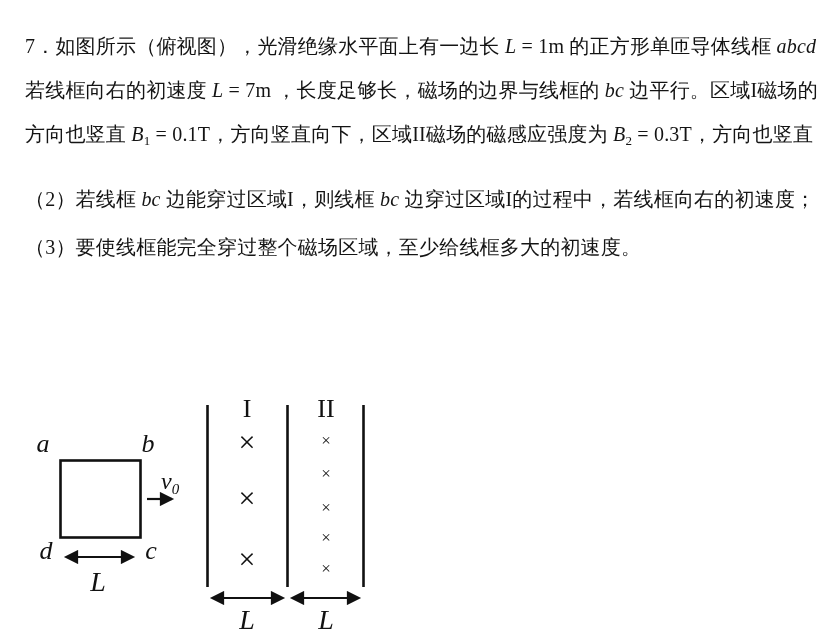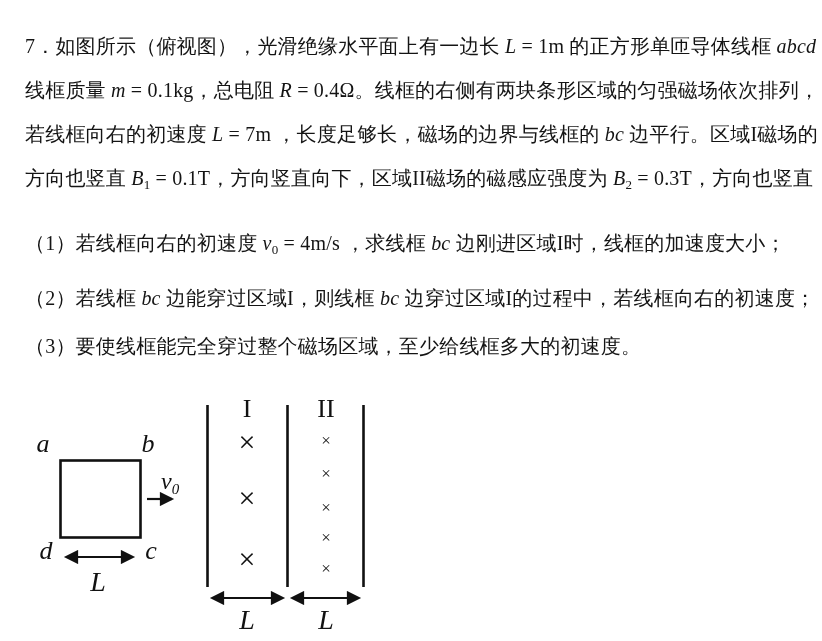--- a/index.html
+++ b/index.html
@@ -37,26 +37,24 @@
   .stroke { stroke: #111; fill: none; }
 </style>
 </head>
 <body>
 
 <div class="page">
 
   <div class="textblock">
     <div class="para">
       <div class="line"><span>7．如图所示（俯视图），光滑绝缘水平面上有一边长 </span><span class="seg-i">L</span><span> = 1m 的正方形单匝导体线框 </span><span class="seg-i">abcd</span><span>，</span></div>
-      <div class="line"><span>线框质量 </span><span class="seg-i">m</span><span> = 0.1kg，总电阻 </span><span class="seg-i">R</span><span> = 0.4Ω。线框的右侧有两块条形区域的匀强磁场依次排列，</span></div>
       <div class="line"><span>若线框向右的初速度 </span><span class="seg-i">L</span><span> = 7m ，长度足够长，磁场的边界与线框的 </span><span class="seg-i">bc</span><span> 边平行。区域I磁场的</span></div>
       <div class="line"><span>方向也竖直 </span><span class="seg-i">B</span><span class="seg-sub">1</span><span> = 0.1T，方向竖直向下，区域II磁场的磁感应强度为 </span><span class="seg-i">B</span><span class="seg-sub">2</span><span> = 0.3T，方向也竖直</span></div>
     </div>
     <div class="items">
-      <div class="line"><span>（1）若线框向右的初速度 </span><span class="seg-i">v</span><span class="seg-sub">0</span><span> = 4m/s ，求线框 </span><span class="seg-i">bc</span><span> 边刚进区域I时，线框的加速度大小；</span></div>
       <div class="line"><span>（2）若线框 </span><span class="seg-i">bc</span><span> 边能穿过区域I，则线框 </span><span class="seg-i">bc</span><span> 边穿过区域I的过程中，若线框向右的初速度；</span></div>
       <div class="line"><span>（3）要使线框能完全穿过整个磁场区域，至少给线框多大的初速度。</span></div>
     </div>
   </div>
 
   <svg class="diagram" viewBox="0 390 420 251" xmlns="http://www.w3.org/2000/svg">
     <defs>
       <marker id="ah" viewBox="0 0 10 10" refX="8.5" refY="5" markerWidth="8" markerHeight="6.5" orient="auto-start-reverse">
         <path d="M0,0 L10,5 L0,10 z" fill="#111"></path>
       </marker>

